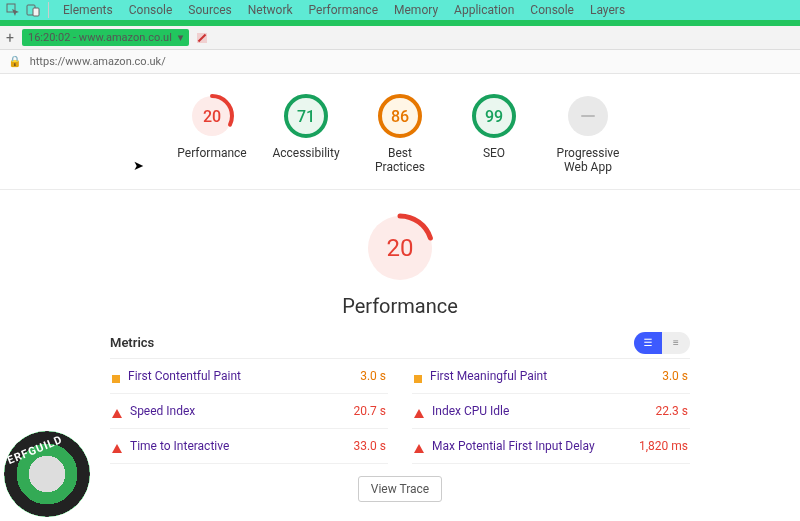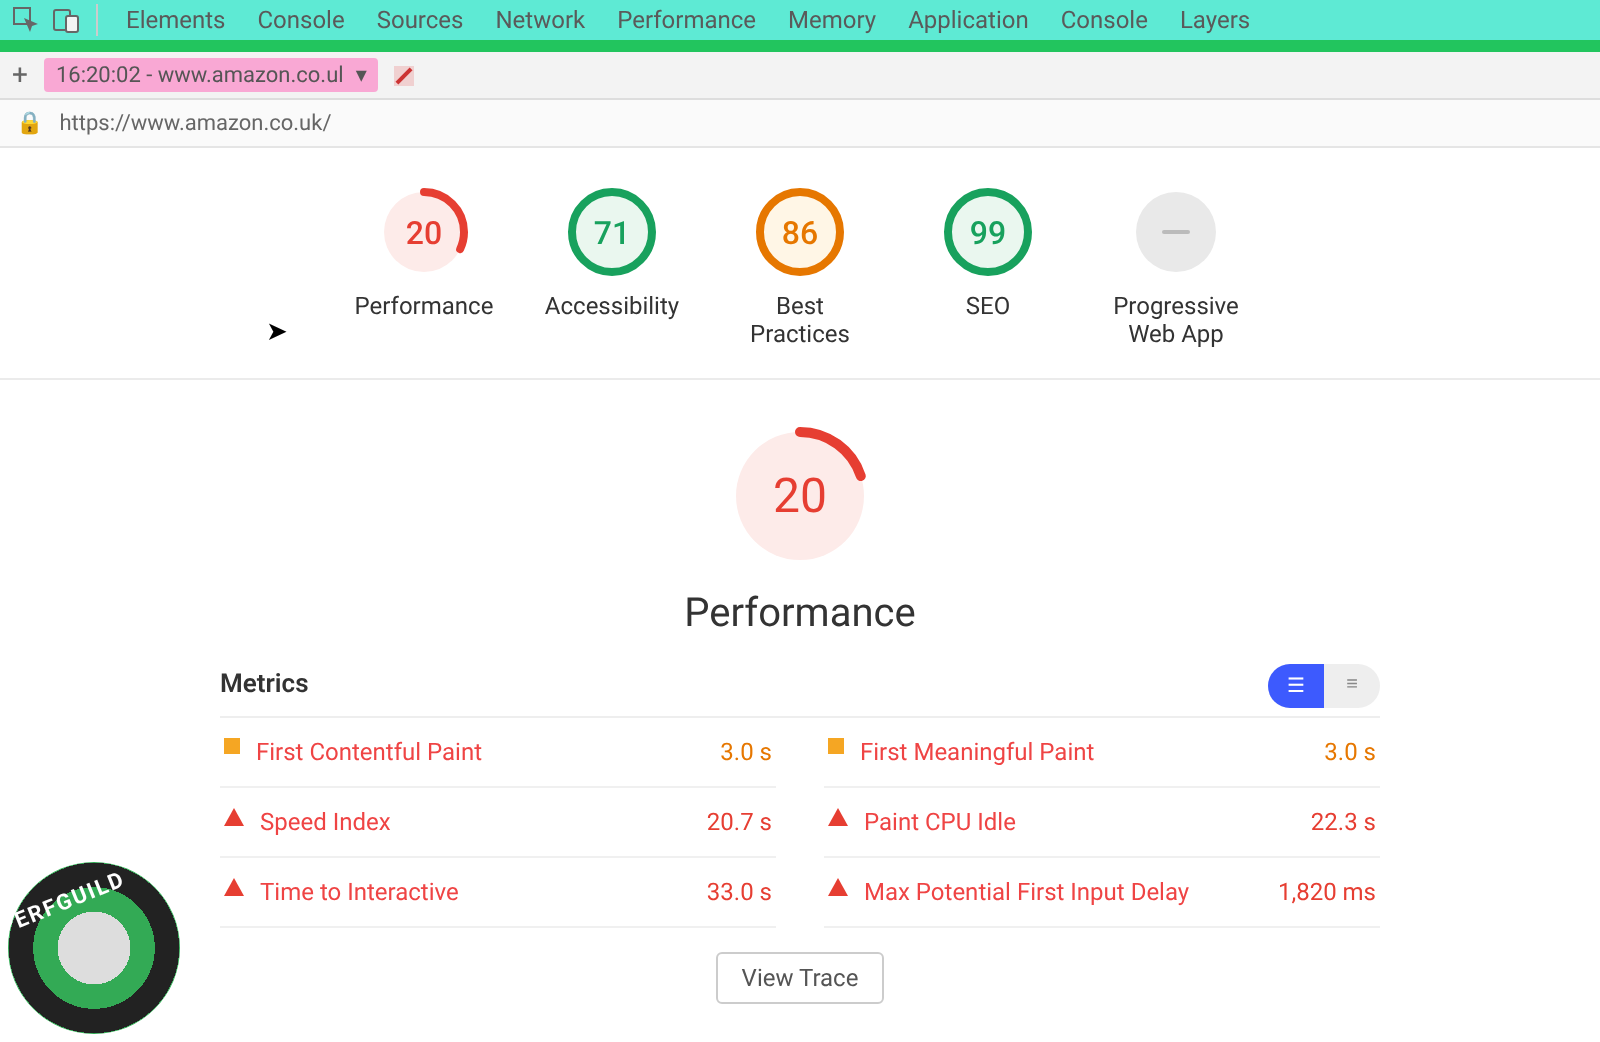--- a/index.html
+++ b/index.html
@@ -3,21 +3,21 @@
 <meta charset="utf-8">
 <style>
 *{box-sizing:border-box;margin:0;padding:0;font-family:Roboto,Arial,sans-serif}
 body{width:800px;height:521px;overflow:hidden;background:#fff;font-size:12px;color:#333}
 .devtools-tabbar{display:flex;align-items:center;height:26px;background:#5eead4;border-bottom:6px solid #22c55e;padding:0 4px;gap:2px}
 .dt-iconbtn{width:18px;height:18px;display:flex;align-items:center;justify-content:center;color:#5a5a5a;cursor:pointer}
 .dt-tab{padding:5px 8px;color:#5a5a5a;cursor:pointer;font-size:12px}
 .dt-tab.active{color:#1a73e8;border-bottom:2px solid #1a73e8}
 .tabstrip{display:flex;align-items:center;height:24px;background:#f3f3f3;border-bottom:1px solid #ddd;padding:0 6px;gap:8px}
 .tabstrip .plus{font-size:14px;color:#666;cursor:pointer}
-.tabstrip-tab{display:flex;align-items:flex-end;gap:6px;font-size:11px;color:#555;padding:2px 6px;background:#f9a8d4;border-radius:2px}
+.tabstrip-tab{display:flex;align-items:flex-end;gap:6px;font-size:11px;color:#555;padding:2px 6px;background:#22c55e;border-radius:2px}
 .urlbar{display:flex;align-items:center;height:24px;background:#fafafa;border-bottom:1px solid #e5e5e5;padding:0 8px;gap:8px;font-size:11px;color:#666}
 .content{height:calc(521px - 26px - 24px - 24px);overflow-y:auto;overflow-x:hidden;position:relative}
 .section1{padding:18px 0 14px;text-align:center}
 .gauges{display:flex;justify-content:center;gap:24px}
 .gauge{display:flex;flex-direction:column;align-items:center;width:70px}
 .gauge-label{font-size:12px;color:#333;margin-top:6px;line-height:1.2}
 .gauge-circle{position:relative;width:48px;height:48px}
 .gauge-circle svg{transform:rotate(-90deg)}
 .gauge-circle .num{position:absolute;inset:0;display:flex;align-items:center;justify-content:center;font-size:16px;font-weight:500}
 .gauge.red .num{color:#e63e32}.gauge.red .bg{fill:#fdebe9}
@@ -35,21 +35,21 @@
 .big-gauge .num{position:absolute;inset:0;display:flex;align-items:center;justify-content:center;font-size:24px;color:#e63e32}
 .section2 h2{font-size:20px;font-weight:400;color:#333;margin-top:10px}
 .metrics-wrap{max-width:600px;margin:0 auto;padding:0 10px}
 .metrics-head{display:flex;justify-content:space-between;align-items:center;padding:14px 0 4px;border-bottom:1px solid #eee}
 .metrics-head h3{font-size:13px;font-weight:600}
 .toggle{display:flex;align-items:center;background:#eee;border-radius:14px;height:22px;overflow:hidden}
 .toggle span{width:28px;height:22px;display:flex;align-items:center;justify-content:center;font-size:10px;cursor:pointer}
 .toggle .on{background:#3d5afe;color:#fff}
 .metrics-grid{display:grid;grid-template-columns:1fr 1fr;column-gap:24px}
 .metric{display:flex;align-items:center;justify-content:space-between;padding:10px 2px;border-bottom:1px solid #f0f0f0;font-size:12px}
-.metric .name{display:flex;align-items:flex-start;gap:8px;color:#ef4444}
+.metric .name{display:flex;align-items:flex-end;gap:8px;color:#4c1d95}
 .m-icon{display:inline-block;width:8px;height:8px}
 .m-icon.sq-orange{background:#f5a623}
 .m-icon.tri-red{width:0;height:0;border-left:5px solid transparent;border-right:5px solid transparent;border-bottom:9px solid #e63e32}
 .metric .val{font-weight:400}
 .val.red{color:#e63e32}.val.orange{color:#e67700}
 .view-trace{margin:12px 0 8px;padding:5px 12px;border:1px solid #ccc;border-radius:3px;background:#fff;font-size:12px;color:#555;cursor:pointer}
 .badge{position:absolute;left:4px;bottom:4px;width:86px;height:86px;border-radius:50%;background:radial-gradient(circle at 50% 50%,#ddd 0 30%,#3a5 30% 50%,#222 50% 70%,#3a5 70% 100%);z-index:5}
 .badge::after{content:attr(data-text);position:absolute;top:14px;left:-6px;font-size:11px;font-weight:700;color:#fff;letter-spacing:1px;transform:rotate(-22deg)}
 .cursor{position:absolute;left:133px;top:84px;font-size:13px;color:#000;pointer-events:none}
 .blocked{width:10px;height:10px;display:inline-block;background:#f0d0d0;position:relative}
@@ -182,21 +182,21 @@
           <div class="metric">
             <span class="name">
               <span class="m-icon tri-red"></span>
               <span>Speed Index</span>
             </span>
             <span class="val red">20.7 s</span>
           </div>
           <div class="metric">
             <span class="name">
               <span class="m-icon tri-red"></span>
-              <span>Paint CPU Idle</span>
+              <span>Index CPU Idle</span>
             </span>
             <span class="val red">22.3 s</span>
           </div>
           <div class="metric">
             <span class="name">
               <span class="m-icon tri-red"></span>
               <span>Time to Interactive</span>
             </span>
             <span class="val red">33.0 s</span>
           </div>

